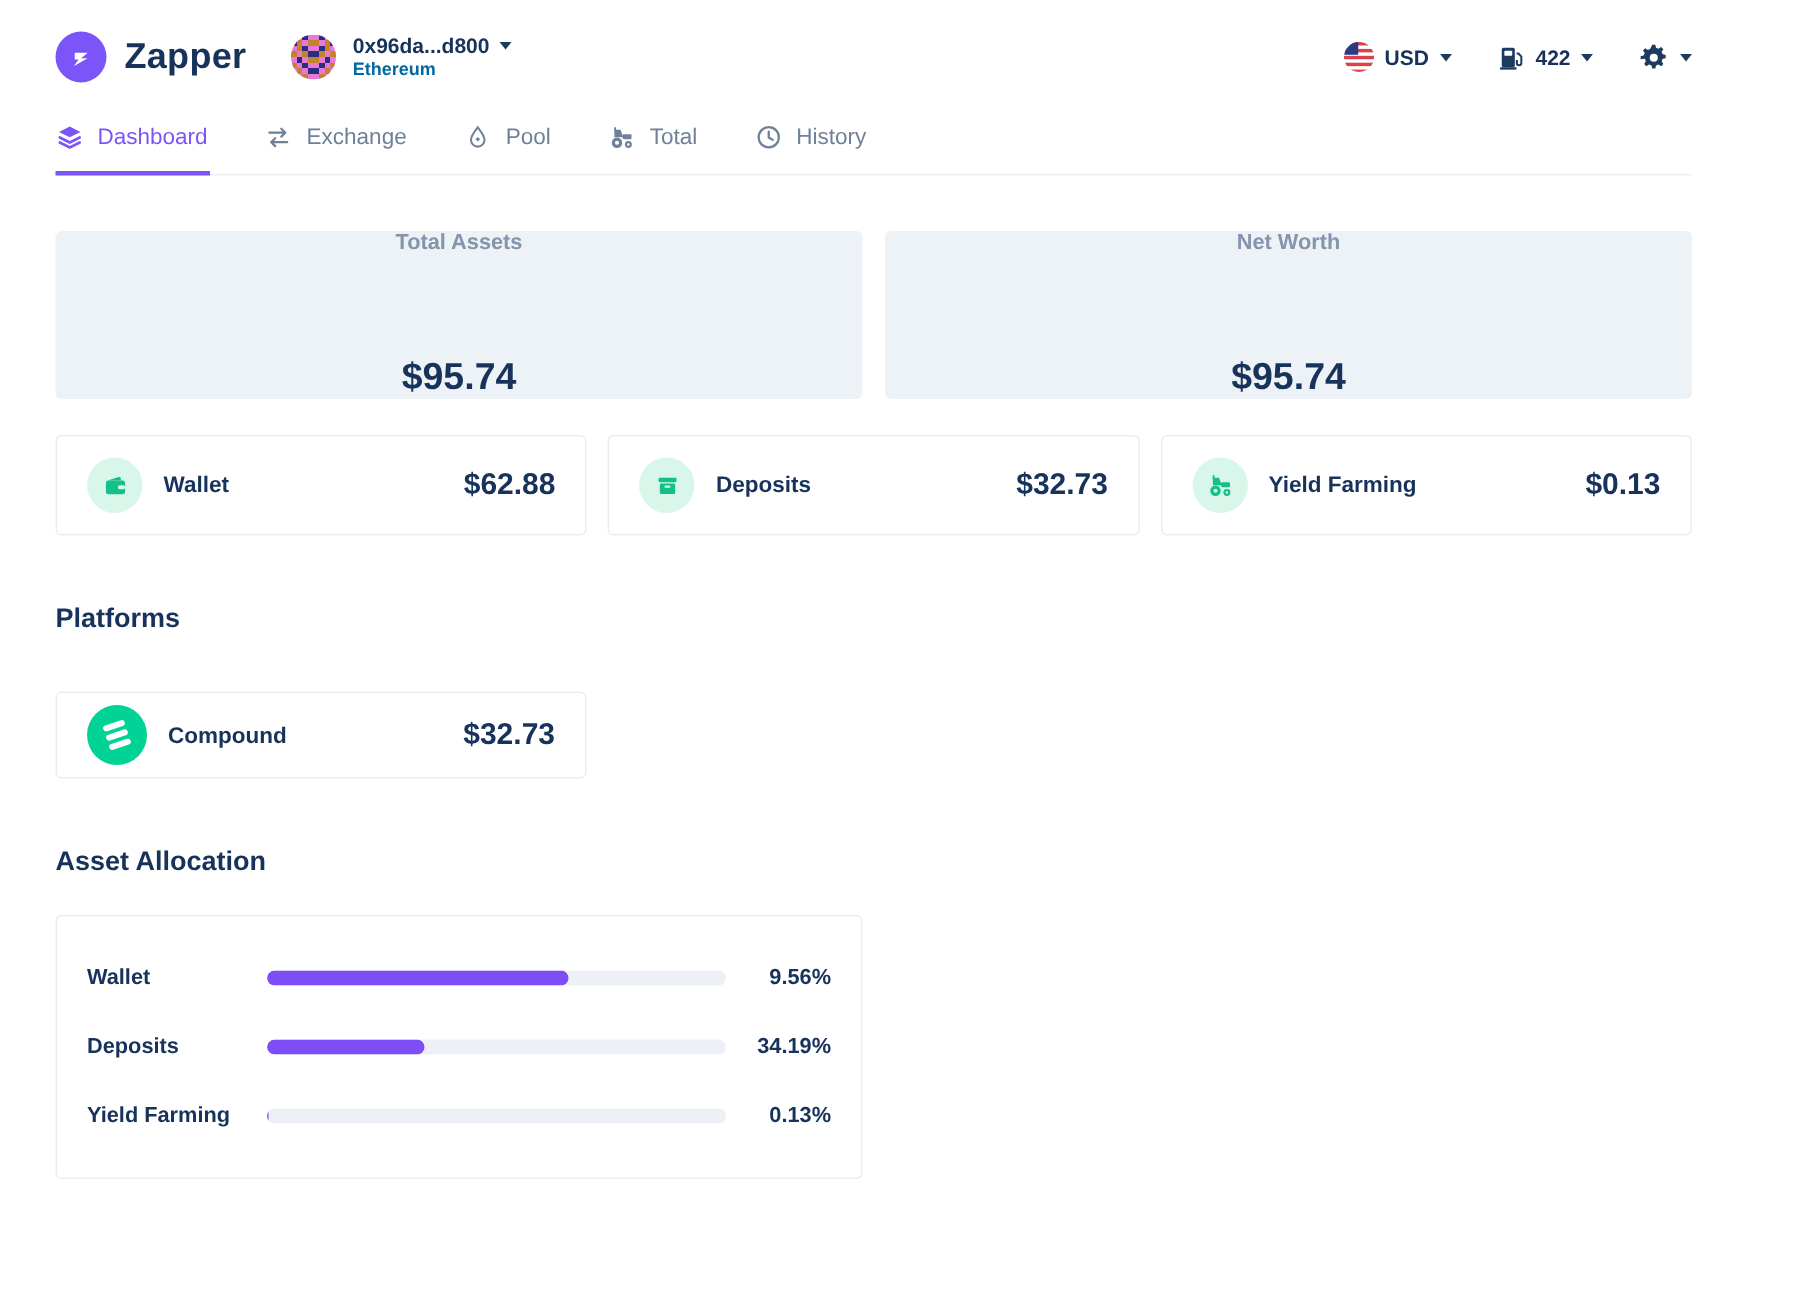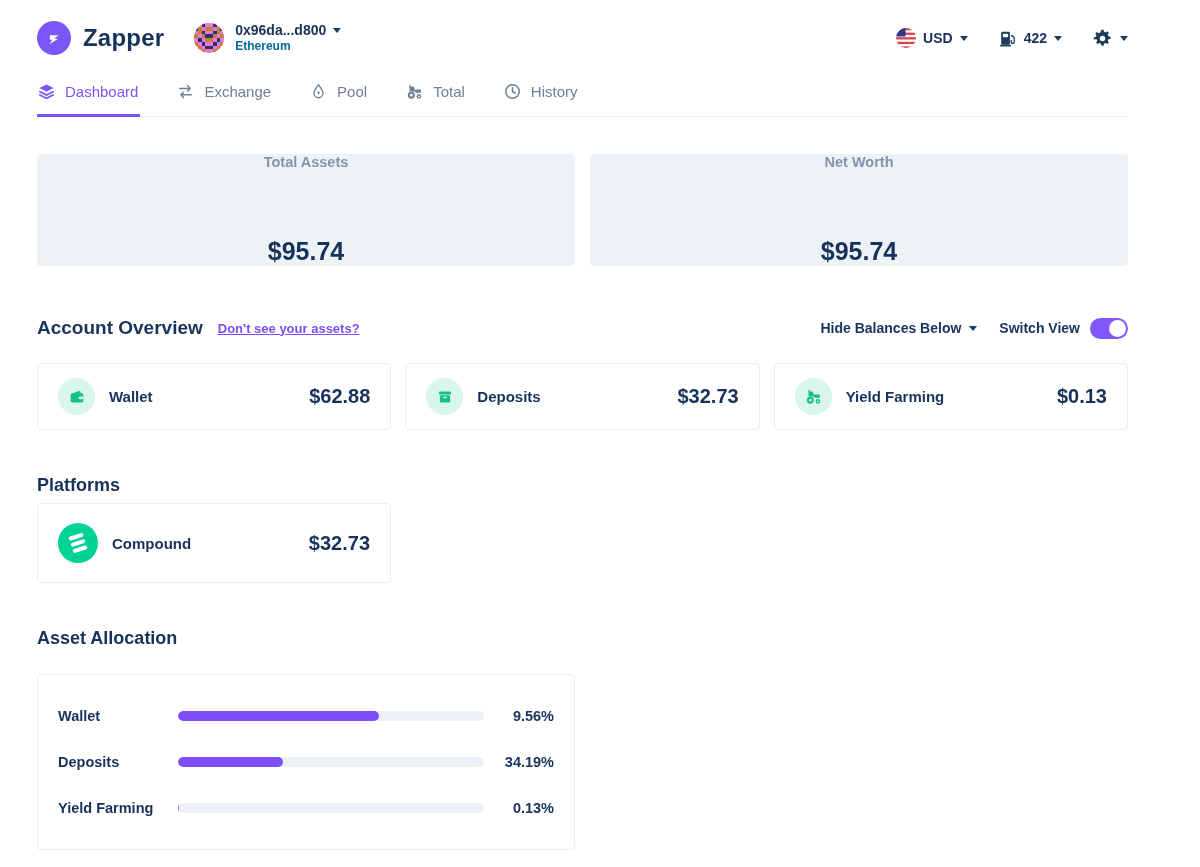--- a/index.html
+++ b/index.html
@@ -52,22 +52,22 @@
   .cards-row { display:flex; gap:14px; margin-top:24px; }
   .acct-card { flex:1; height:67px; background:#fff; border:1px solid #e9edf4; border-radius:4px;
     display:flex; align-items:center; padding:0 20px; cursor:pointer; }
   .icon-bubble { width:37px; height:37px; border-radius:50%; background:#d9f6ea;
     display:flex; align-items:center; justify-content:center; flex:none; }
   .acct-label { font-size:15px; font-weight:800; margin-left:14px; }
   .acct-value { margin-left:auto; font-size:20px; font-weight:800; }
 
   
   .sub-title { font-size:18px; font-weight:800; margin-top:45px; }
-  .platform-card { width:354px; height:80px; background:#fff; border:1px solid #e9edf4; border-radius:4px;
-    display:flex; align-items:center; padding:0 20px; margin-top:7px; cursor:pointer; }
+  .platform-card { width:354px; height:58px; background:#fff; border:1px solid #e9edf4; border-radius:4px;
+    display:flex; align-items:center; padding:0 20px; margin-top:38px; cursor:pointer; }
   .platform-logo { width:40px; height:40px; flex:none; }
   .platform-label { font-size:15px; font-weight:800; margin-left:14px; }
   .platform-value { margin-left:auto; font-size:20px; font-weight:800; }
 
   
   .alloc-card { width:538px; background:#fff; border:1px solid #e9edf4; border-radius:4px;
     margin-top:25px; padding:33px 20px 23px 20px; }
   .alloc-row { display:flex; align-items:center; margin-bottom:30px; }
   .alloc-row:last-child { margin-bottom:10px; }
   .alloc-label { width:120px; font-size:14.5px; font-weight:800; }
@@ -236,36 +236,20 @@
     <div class="summary-card">
       <div class="summary-label">Total Assets</div>
       <div class="summary-value">$95.74</div>
     </div>
     <div class="summary-card">
       <div class="summary-label">Net Worth</div>
       <div class="summary-value">$95.74</div>
     </div>
   </div>
 
-  <div class="section-header">
-    <span class="section-title-lg">Account Overview</span>
-    <a class="assets-link">Don't see your assets?</a>
-    <span class="sh-right">
-      <span class="hide-balances">
-        <span>Hide Balances Below</span>
-        <span class="caret"></span>
-      </span>
-      <span class="switch-wrap">
-        <span>Switch View</span>
-        <span class="toggle on" id="switch-toggle">
-            <span class="knob"></span>
-          </span>
-      </span>
-    </span>
-  </div>
 
   <div class="cards-row">
     <div class="acct-card">
       <span class="icon-bubble">
         <svg width="18" height="18" viewBox="0 0 24 24">
           <g fill="#14c08a">
             <path d="M5 7.2 14.8 4c1-.3 2 .4 2 1.5v1.7z"></path>
             <rect x="3.5" y="7" width="17" height="12.3" rx="2.4"></rect>
           </g>
           <rect x="14.2" y="11.3" width="6.3" height="3.6" rx="1.6" fill="#d9f6ea"></rect>

